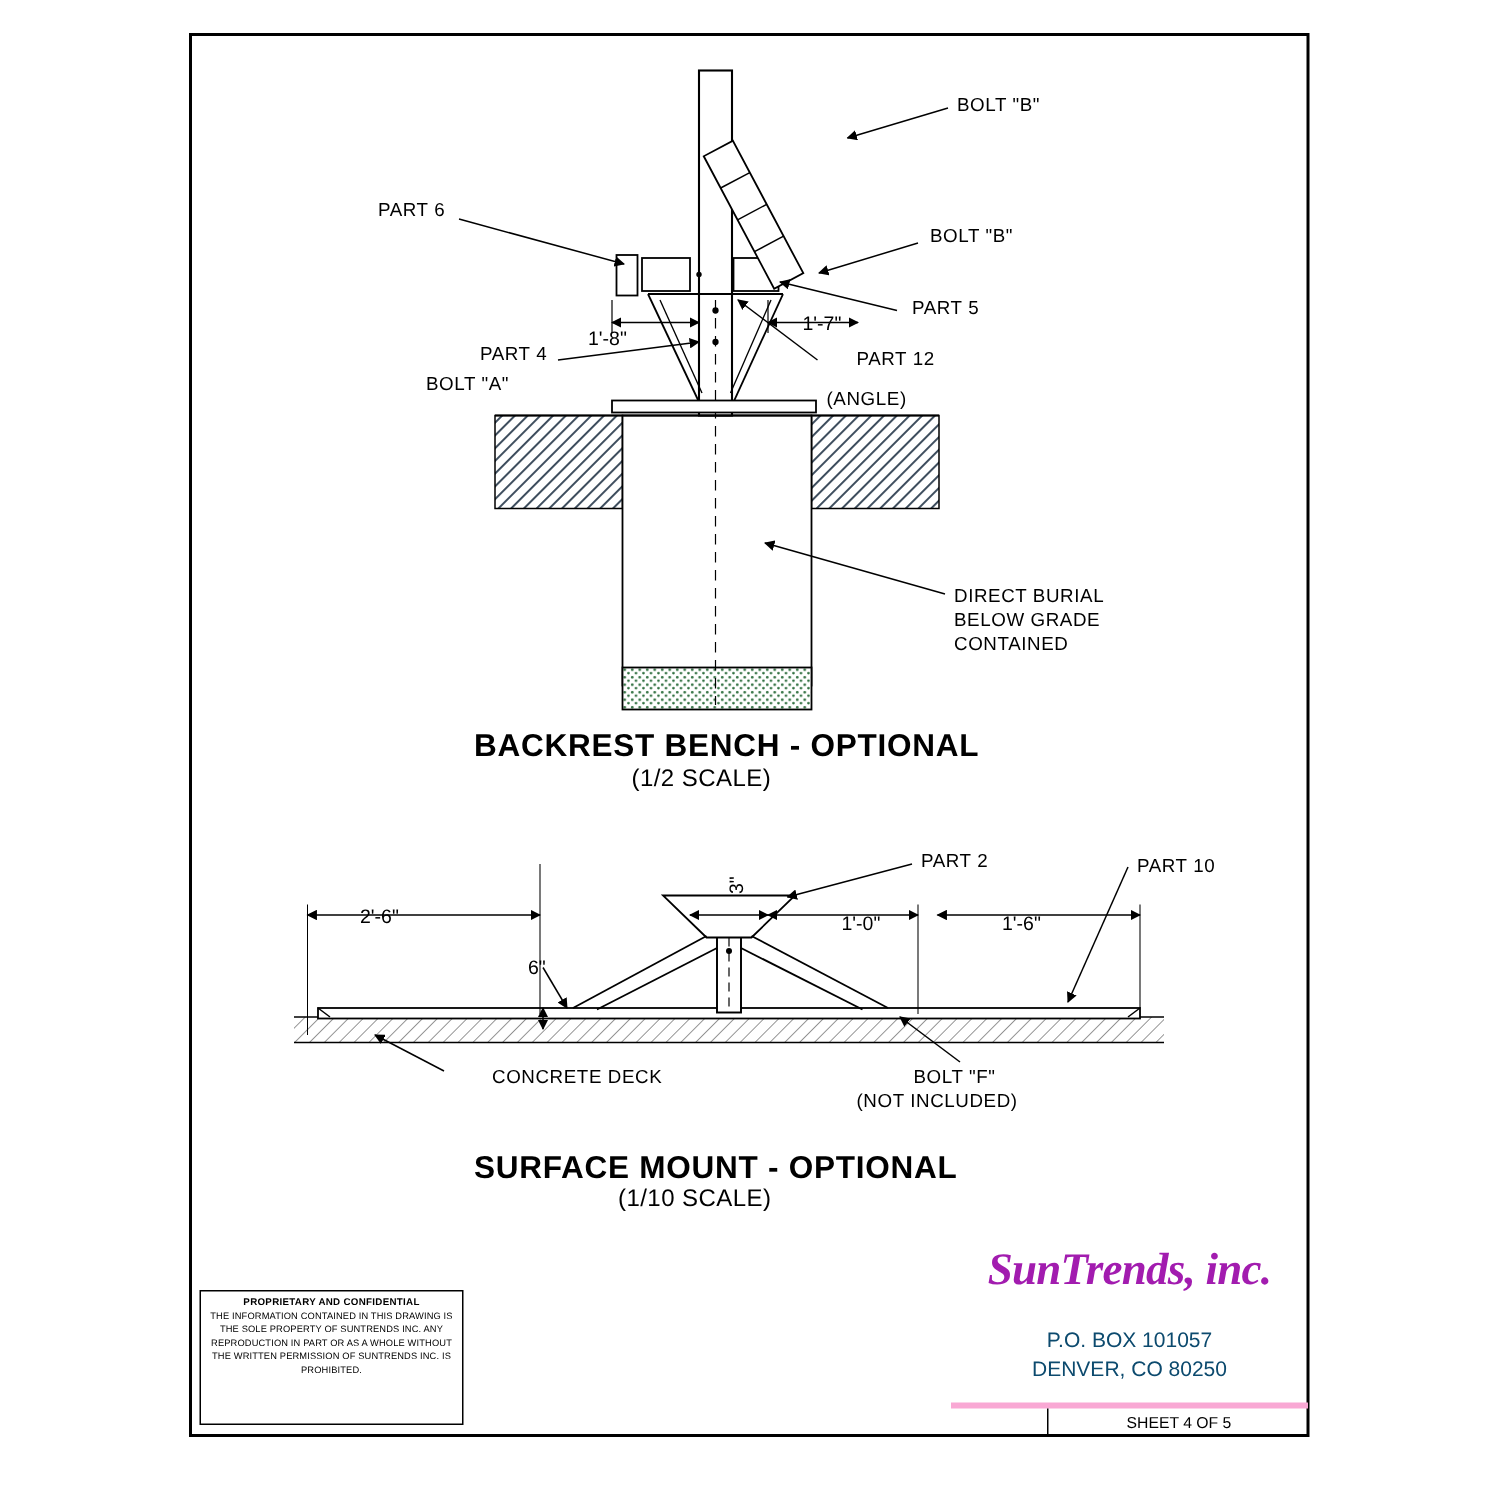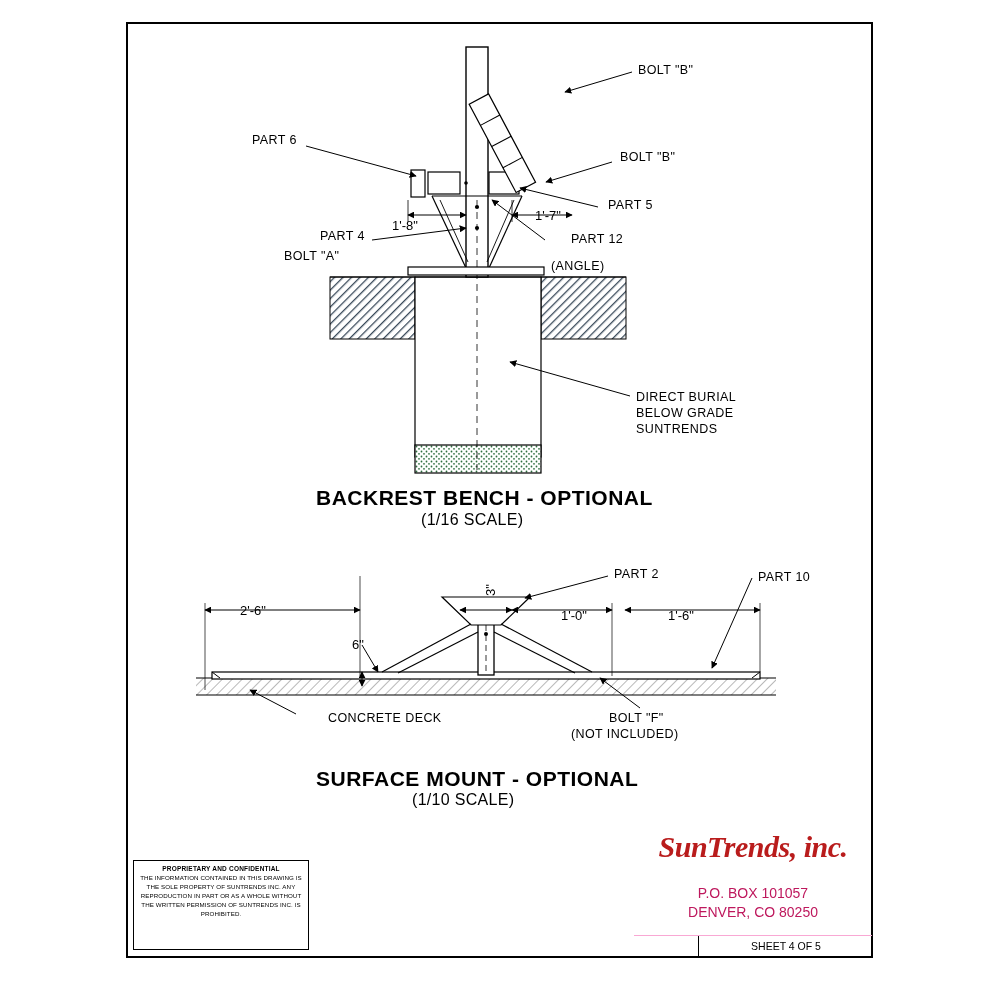--- a/index.html
+++ b/index.html
@@ -102,29 +102,29 @@
     height: 48px;
   }
   .addr {
     position: absolute;
     left: 634px;
     top: 884px;
     width: 238px;
     text-align: center;
     font-size: 14px;
     line-height: 1.35;
-    color: #be185d;
+    color: #0c4a6e;
   }
   .sheet-row {
     position: absolute;
     left: 634px;
     top: 935px;
     width: 238px;
     height: 22px;
-    border-top: 1px solid #f9a8d4;
+    border-top: 4px solid #f9a8d4;
     box-sizing: border-box;
   }
   .sheet-row .divider {
     position: absolute;
     left: 64px;
     top: 0;
     bottom: 0;
     width: 1px;
     background: #000;
   }
@@ -140,21 +140,21 @@
   .logo-text {
     position: absolute;
     left: 0;
     top: 0;
     width: 100%;
     text-align: center;
     font-family: "Liberation Serif", serif;
     font-weight: bold;
     font-style: italic;
     font-size: 30px;
-    color: #b91c1c;
+    color: #a21caf;
     letter-spacing: -0.5px;
   }
 </style>
 </head>
 <body>
 
 <div id="page">
 
   <div class="sheet-border"></div>
 
@@ -288,27 +288,27 @@
   <div class="lbl lbl-12" style="left:620px; top:150px;">BOLT "B"</div>
   <div class="lbl lbl-12" style="left:252px; top:133px;">PART 6</div>
   <div class="lbl lbl-12" style="left:608px; top:198px;">PART 5</div>
   <div class="lbl lbl-12" style="left:320px; top:229px;">PART 4</div>
   <div class="lbl lbl-12" style="left:284px; top:249px;">BOLT "A"</div>
   <div class="lbl lbl-12" style="left:551px; top:232px;margin-left:20px;">PART 12</div>
   <div class="lbl lbl-12" style="left:551px; top:259px;">(ANGLE)</div>
 
   <div class="lbl lbl-12" style="left:636px; top:390px;">DIRECT BURIAL</div>
   <div class="lbl lbl-12" style="left:636px; top:406px;">BELOW GRADE</div>
-  <div class="lbl lbl-12" style="left:636px; top:422px;">SUNTRENDS</div>
+  <div class="lbl lbl-12" style="left:636px; top:422px;">CONTAINED</div>
 
   <div class="dim-text" style="left:392px; top:218px;">1'-8"</div>
   <div class="dim-text" style="left:535px; top:208px;">1'-7"</div>
 
   <div class="title-main" style="left:316px; top:486px;">BACKREST BENCH - OPTIONAL</div>
-  <div class="title-sub" style="left:421px; top:511px;">(1/16 SCALE)</div>
+  <div class="title-sub" style="left:421px; top:511px;">(1/2 SCALE)</div>
 
   <div class="lbl lbl-12" style="left:614px; top:567px;">PART 2</div>
   <div class="lbl lbl-12" style="left:758px; top:570px;">PART 10</div>
   <div class="lbl lbl-12" style="left:328px; top:711px;">CONCRETE DECK</div>
   <div class="lbl lbl-12" style="left:609px; top:711px;">BOLT "F"</div>
   <div class="lbl lbl-12" style="left:571px; top:727px;">(NOT INCLUDED)</div>
 
   <div class="dim-text" style="left:240px; top:603px;">2'-6"</div>
   <div class="dim-text" style="left:483px; top:596px; transform:rotate(-90deg); transform-origin:left top;">3"</div>
   <div class="dim-text" style="left:352px; top:637px;">6"</div>

